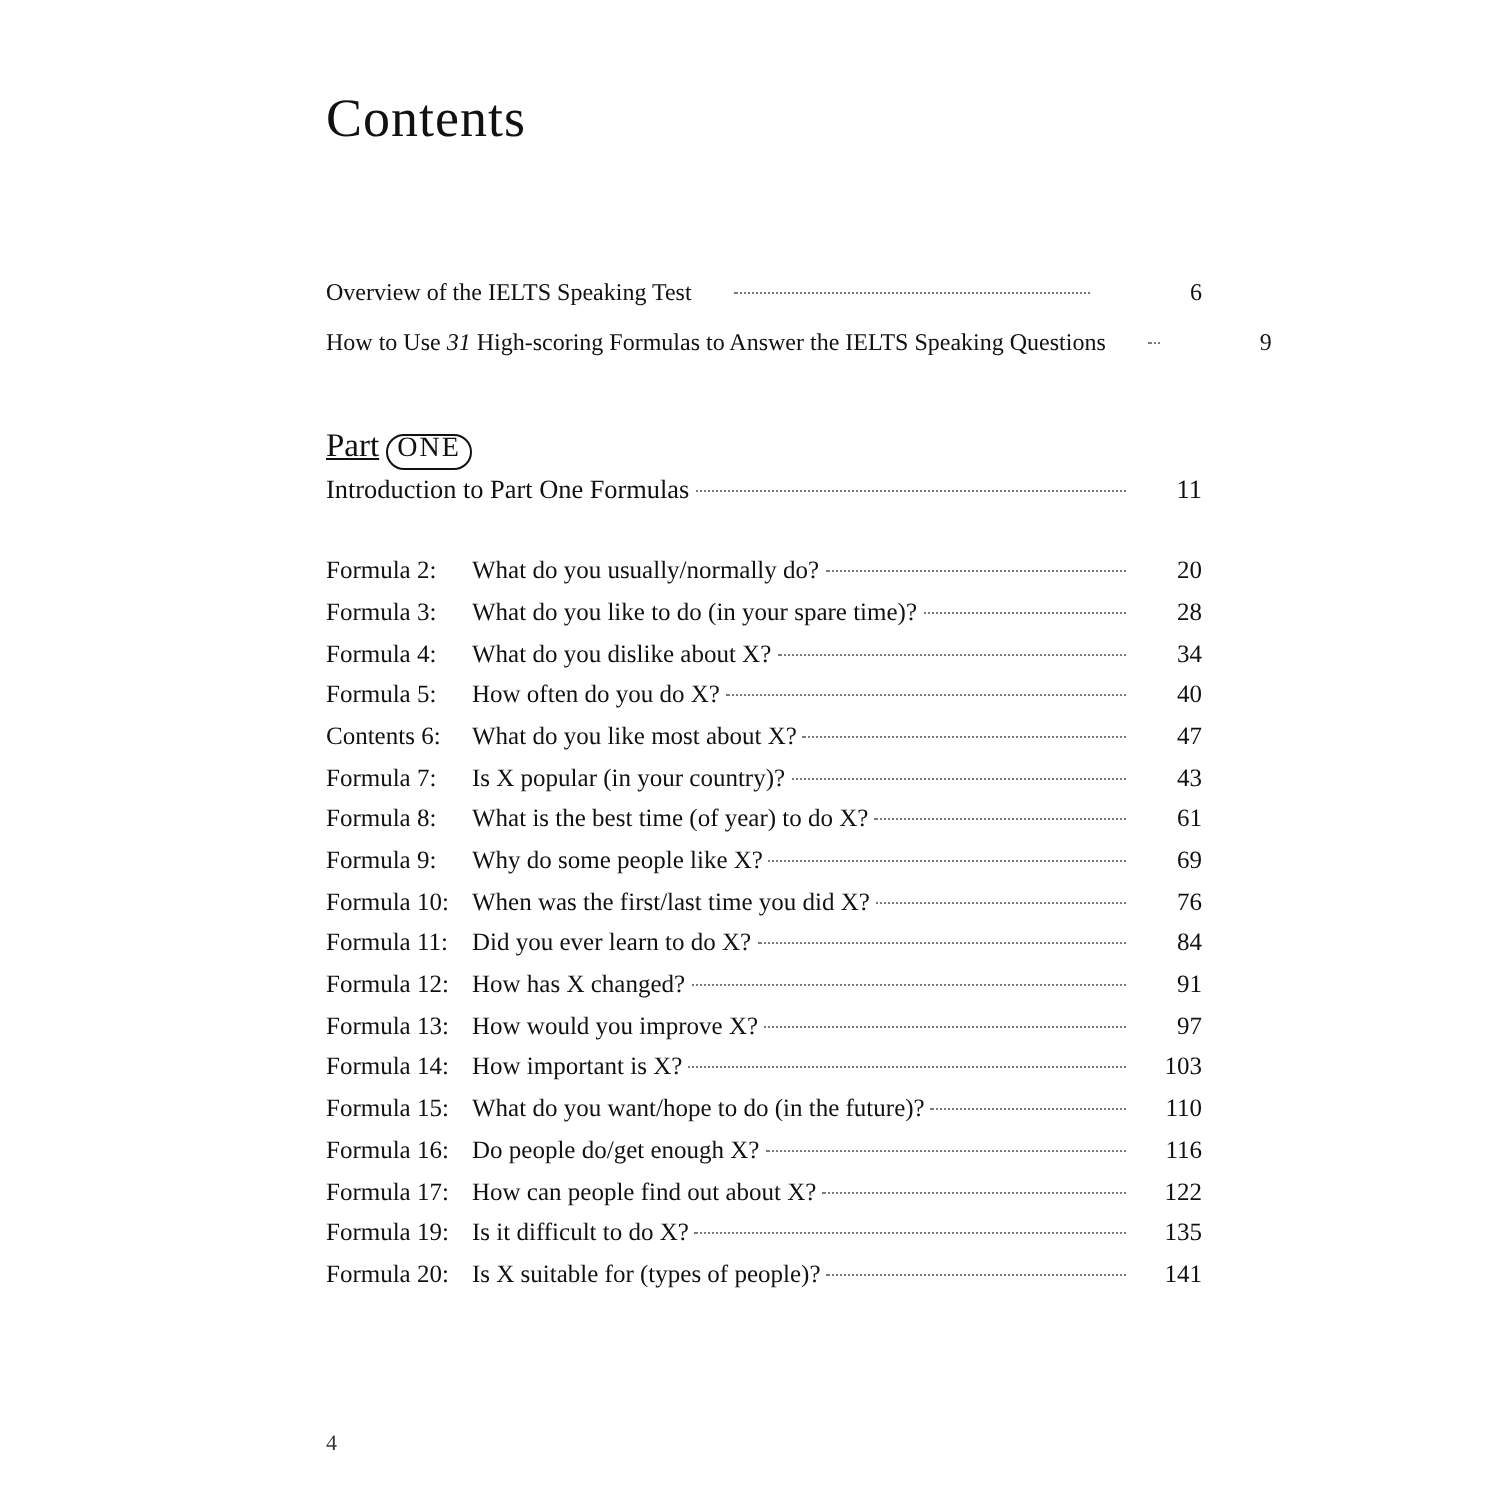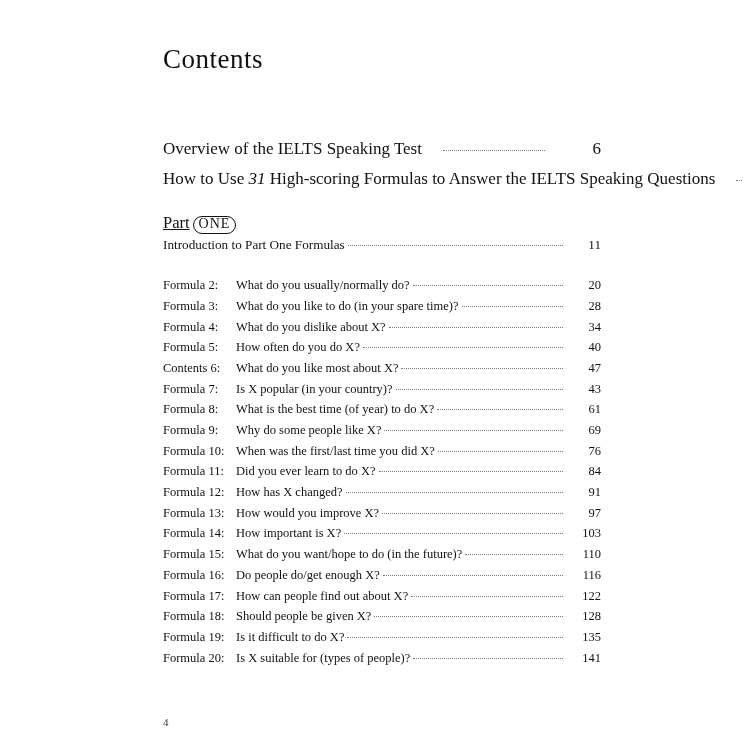--- a/index.html
+++ b/index.html
@@ -59,21 +59,21 @@
   }
   .row .pg {
     flex: 0 0 auto;
     text-align: right;
     padding-left: 8px;
     width: 30px;
   }
 
   
   .row.intro {
-    font-size: 17px;
+    font-size: 12px;
     margin-bottom: 13px;
     gap: 18px;
   }
 
   .formula-row .label {
     display: flex;
   }
   .formula-row .fname {
     display: inline-block;
     width: 73px;
@@ -281,28 +281,20 @@
     <div class="row formula-row">
       <span class="label">
           <span class="fname">Formula 17:</span>
           <span class="ftext">How can people find out about X?</span>
         </span>
       <span class="leader"></span>
       <span class="pg">122</span>
     </div>
     <div class="row formula-row">
       <span class="label">
-          <span class="fname">Formula 18:</span>
-          <span class="ftext">Should people be given X?</span>
-        </span>
-      <span class="leader"></span>
-      <span class="pg">128</span>
-    </div>
-    <div class="row formula-row">
-      <span class="label">
           <span class="fname">Formula 19:</span>
           <span class="ftext">Is it difficult to do X?</span>
         </span>
       <span class="leader"></span>
       <span class="pg">135</span>
     </div>
     <div class="row formula-row">
       <span class="label">
           <span class="fname">Formula 20:</span>
           <span class="ftext">Is X suitable for (types of people)?</span>

